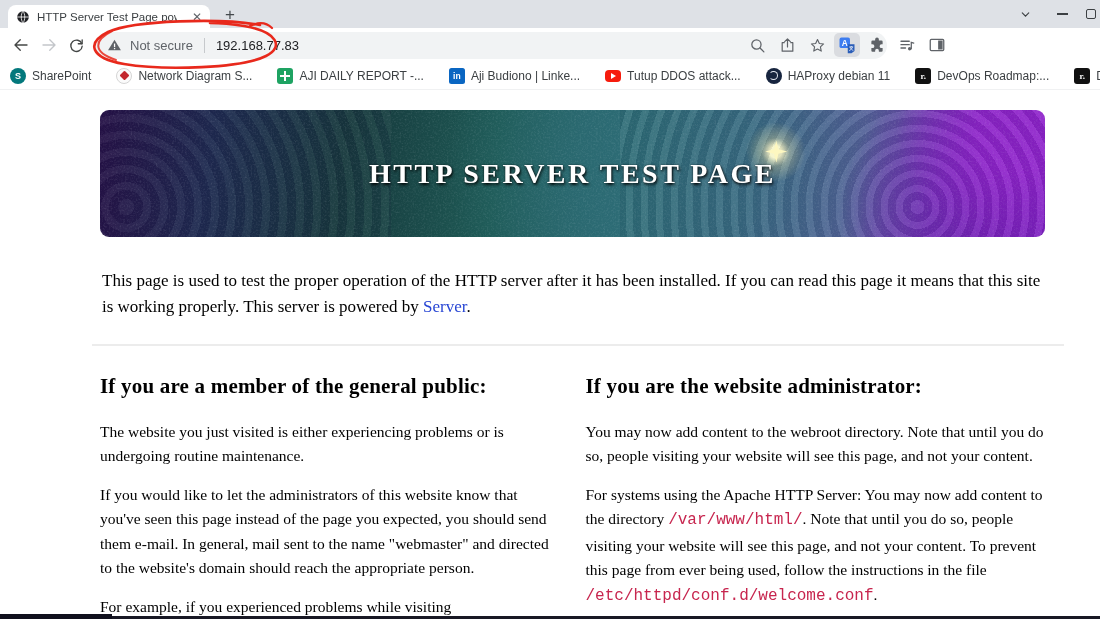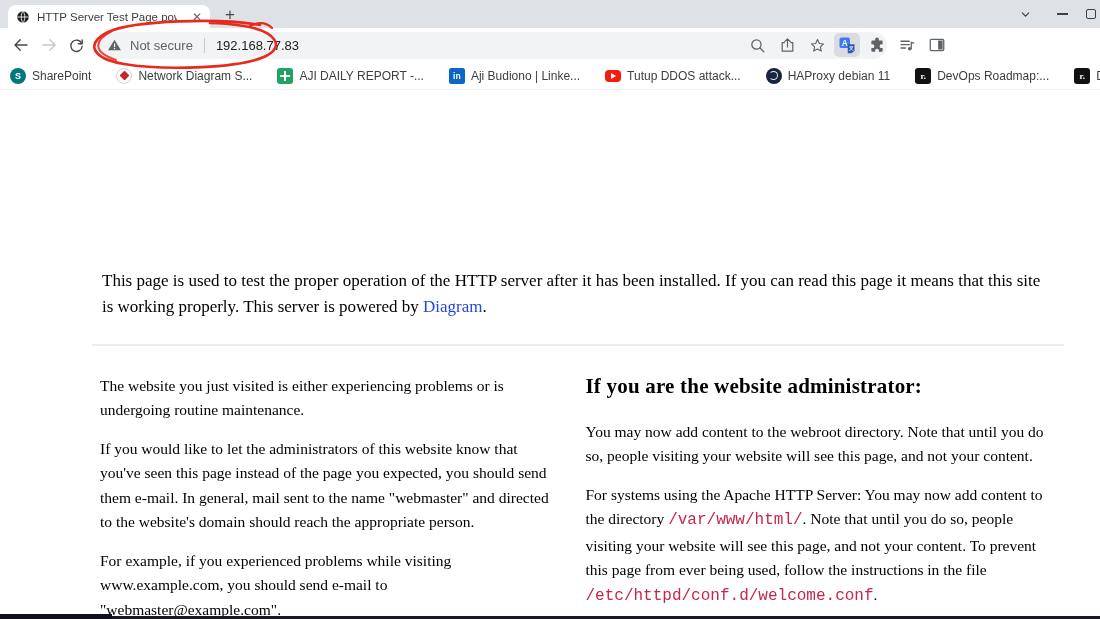--- a/index.html
+++ b/index.html
@@ -247,27 +247,41 @@
   </div>
 
   <svg class="annotation" viewBox="0 0 215 60">
     <path d="M178 9 C 140 2, 52 4, 26 16 C 4 27, 8 42, 42 48 C 84 55, 160 52, 184 40 C 202 31, 196 16, 162 10 C 150 8, 140 7, 128 7" fill="none" stroke="#e8291c" stroke-width="2.6" stroke-linecap="round"></path>
     <path d="M30 15 C 12 24, 10 36, 34 44" fill="none" stroke="#e8291c" stroke-width="2" stroke-linecap="round" opacity="0.85"></path>
     <path d="M168 10 C 176 6, 184 6, 190 12" fill="none" stroke="#e8291c" stroke-width="2.2" stroke-linecap="round"></path>
   </svg>
 
   <div class="page">
 
-
-    <p class="intro"><span>This page is used to test the proper operation of the HTTP server after it has been installed. If you can read this page it means that this site is working properly. This server is powered by </span><a>Diagram</a><span>.</span></p>
+    <div class="banner">
+      <div class="swirl-l"></div>
+      <div class="ripples"></div>
+      <svg class="noise">
+        <filter id="mosaicNoise">
+            <feTurbulence type="fractalNoise" baseFrequency="0.55" numOctaves="2" seed="7"></feTurbulence>
+          <feColorMatrix type="matrix" values="0 0 0 0 0.9  0 0 0 0 0.95  0 0 0 0 1  0.6 0.6 0 0 -0.55"></feColorMatrix>
+        </filter>
+        <rect width="100%" height="100%" filter="url(#mosaicNoise)" opacity="0.55"></rect>
+      </svg>
+      <div class="star"></div>
+      <div class="banner-title">HTTP SERVER TEST PAGE</div>
+    </div>
+
+    <p class="intro"><span>This page is used to test the proper operation of the HTTP server after it has been installed. If you can read this page it means that this site is working properly. This server is powered by </span><a>Server</a><span>.</span></p>
 
     <div class="divider"></div>
 
     <div class="columns">
       <div class="col">
+        <h2>If you are a member of the general public:</h2>
         <p>The website you just visited is either experiencing problems or is undergoing routine maintenance.</p>
         <p>If you would like to let the administrators of this website know that you've seen this page instead of the page you expected, you should send them e-mail. In general, mail sent to the name "webmaster" and directed to the website's domain should reach the appropriate person.</p>
         <p>For example, if you experienced problems while visiting www.example.com, you should send e-mail to "webmaster@example.com".</p>
       </div>
       <div class="col">
         <h2>If you are the website administrator:</h2>
         <p>You may now add content to the webroot directory. Note that until you do so, people visiting your website will see this page, and not your content.</p>
         <p><span>For systems using the Apache HTTP Server: You may now add content to the directory </span><span class="code">/var/www/html/</span><span>. Note that until you do so, people visiting your website will see this page, and not your content. To prevent this page from ever being used, follow the instructions in the file </span><span class="code">/etc/httpd/conf.d/welcome.conf</span><span>.</span></p>
 
       </div>

